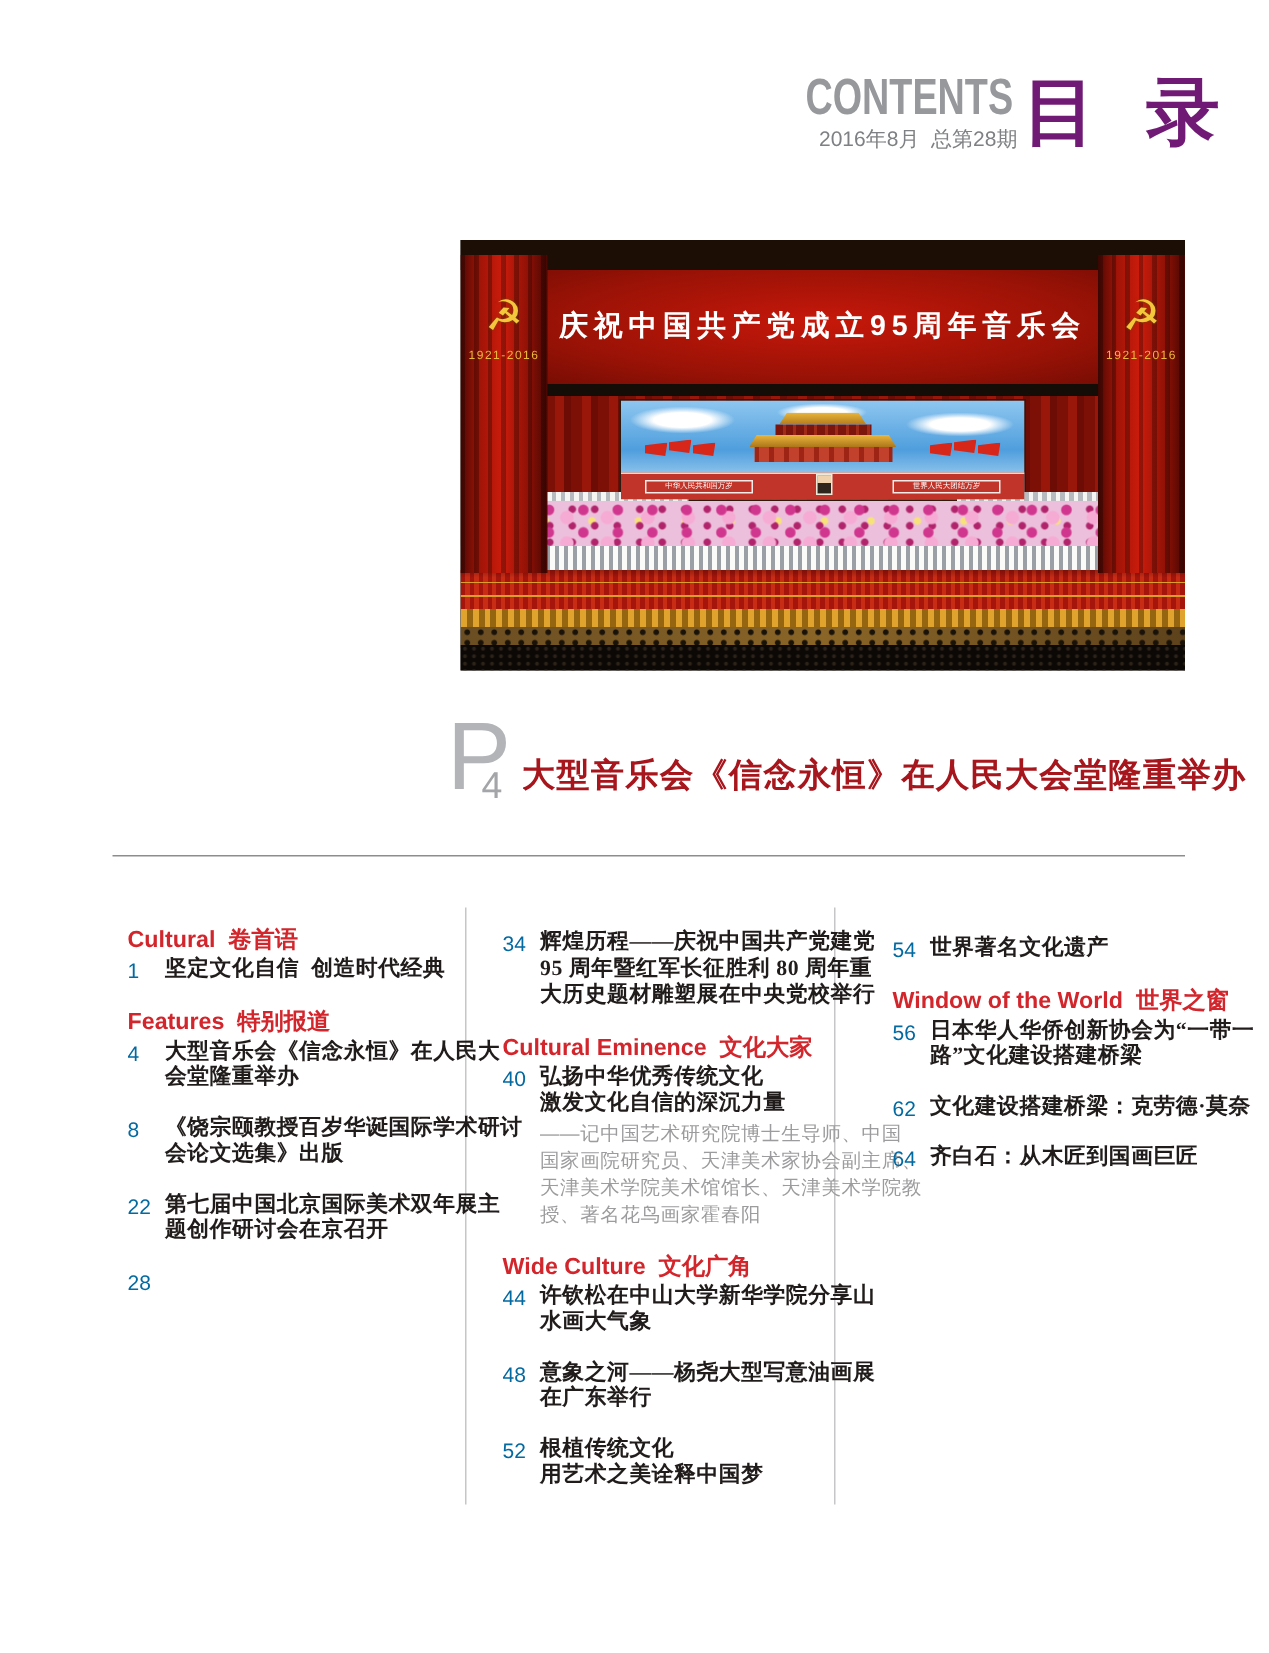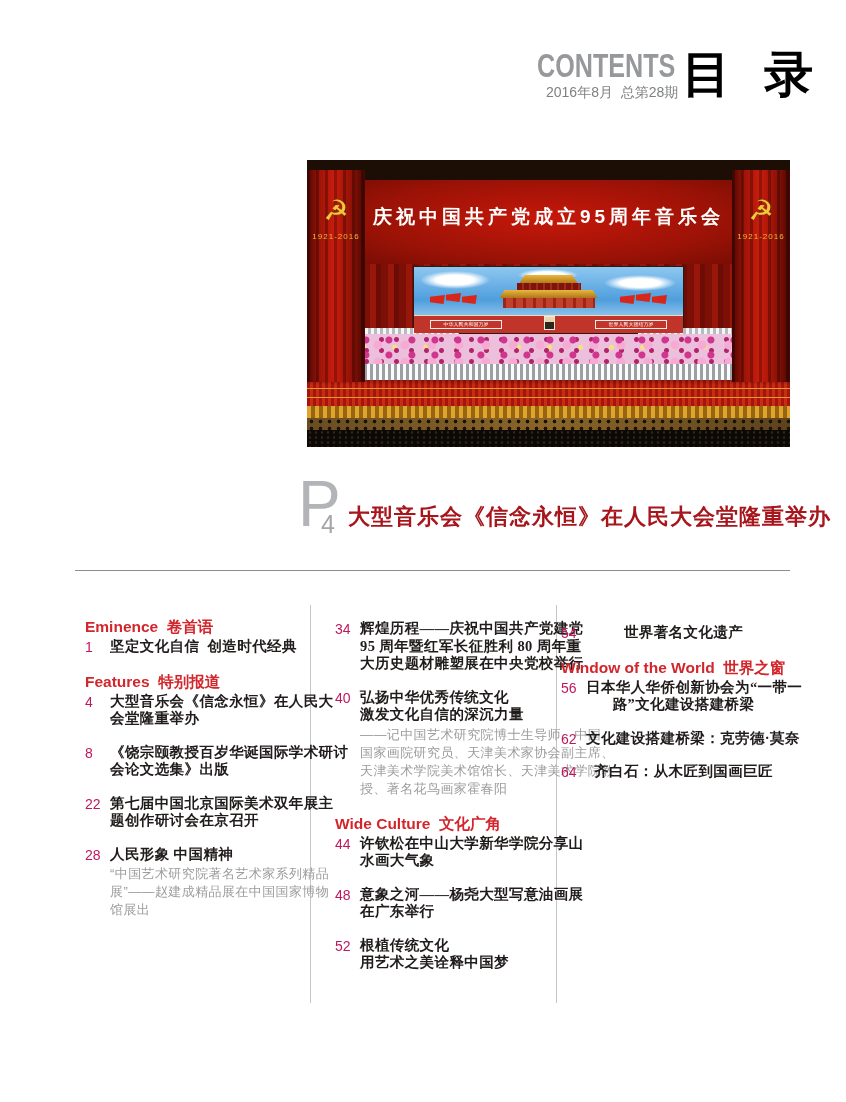--- a/index.html
+++ b/index.html
@@ -4,26 +4,26 @@
 <style>
   html,body{margin:0;padding:0;background:#e9e9e9;}
   .page{position:relative;width:846px;height:1102px;background:#ffffff;margin:0 auto;
         font-family:"Liberation Sans", sans-serif;overflow:hidden;}
 
   
   .contents-en{position:absolute;left:537px;top:46px;font-size:34px;font-weight:bold;
                color:#96989b;transform:scaleX(0.74);transform-origin:left top;white-space:pre;}
   .issue-line{position:absolute;left:546px;top:84px;font-size:14px;color:#7e8083;white-space:pre;}
   .title-cn{position:absolute;left:682px;top:42px;font-size:49px;font-weight:900;
-            color:#000000;white-space:pre;letter-spacing:2px;}
+            color:#701a75;white-space:pre;letter-spacing:2px;}
 
   
   .photo{position:absolute;left:307px;top:160px;width:483px;height:287px;background:#140c07;overflow:hidden;}
   .ph-top{position:absolute;left:0;top:0;width:483px;height:20px;background:#1c0e05;}
-  .ph-band{position:absolute;left:38px;top:20px;width:407px;height:86px;
+  .ph-band{position:absolute;left:38px;top:20px;width:407px;height:76px;
            background:radial-gradient(ellipse at 50% 45%, #c6180a 0%, #9a1206 62%, #730c04 100%);}
   .ph-banner{position:absolute;left:0;top:24px;width:100%;text-align:center;color:#ffffff;
              font-weight:bold;font-size:19px;letter-spacing:4px;white-space:pre;
              font-family:"Liberation Sans", sans-serif;}
   .ph-curtain{position:absolute;left:38px;top:104px;width:407px;height:72px;
       background:repeating-linear-gradient(90deg,#7c0f06 0 7px,#99160a 7px 13px,#6d0c05 13px 18px);}
   .ph-pillar{position:absolute;top:10px;width:58px;height:212px;
       background:linear-gradient(90deg,#4f0803 0%,#a01407 22%,#cb1c0c 48%,#8e1106 78%,#470702 100%);}
   .ph-pillar::after{content:"";position:absolute;inset:0;
       background:repeating-linear-gradient(90deg,rgba(0,0,0,.28) 0 3px,transparent 3px 9px);}
@@ -97,26 +97,26 @@
   .hrule{position:absolute;left:75px;top:570px;width:715px;height:1px;background:#8d8d90;}
   .vrule{position:absolute;top:605px;height:398px;width:1px;background:#c6c6c8;}
   .vrule.v1{left:310px;}
   .vrule.v2{left:556px;}
 
   
   .toc{position:absolute;left:85px;top:612px;width:705px;}
   .toc-col{position:absolute;top:0;}
   .toc-col.c1{left:0;width:215px;}
   .toc-col.c2{left:250px;width:212px;padding-top:8px;}
-  .toc-col.c3{left:476px;width:220px;padding-top:12px;text-align:center;}
+  .toc-col.c3{left:510px;width:220px;padding-top:12px;}
   .toc-heading{font-size:15.5px;font-weight:bold;color:#d2262c;line-height:19px;margin-bottom:2px;
                white-space:pre;}
   .toc-col > .toc-heading:first-child{margin-top:5px;}
   .toc-entry{position:relative;padding-left:25px;margin-bottom:16px;}
-  .toc-num{position:absolute;left:0;top:1px;font-size:14px;color:#be185d;}
+  .toc-num{position:absolute;left:0;top:1px;font-size:14px;color:#0369a1;}
   .toc-line{font-size:14.5px;font-weight:bold;color:#201c1b;line-height:17.5px;
             font-family:"Liberation Serif", serif;white-space:pre;letter-spacing:0.4px;}
   .toc-sub{font-size:13px;color:#9c9c9e;line-height:18px;white-space:pre;letter-spacing:0.4px;}
   .toc-sub.first{padding-top:2px;}
 
   
   .adbox{position:absolute;left:566px;top:892px;width:222px;height:103px;background:#ededee;
          box-sizing:border-box;padding:13px 15px 0 15px;}
   .ad-title{font-size:13.5px;font-weight:bold;color:#39393b;line-height:22px;}
   .ad-row{display:flex;justify-content:space-between;font-size:13.5px;color:#39393b;line-height:22px;}
@@ -185,21 +185,21 @@
   <div class="feat-p">P</div>
   <div class="feat-num">4</div>
   <div class="feat-title">大型音乐会《信念永恒》在人民大会堂隆重举办</div>
 
   <div class="hrule"></div>
   <div class="vrule v1"></div>
   <div class="vrule v2"></div>
 
   <div class="toc">
       <div class="toc-col c1">
-        <div class="toc-heading">Eminence  卷首语</div>
+        <div class="toc-heading">Cultural  卷首语</div>
         <div class="toc-entry">
           <span class="toc-num">1</span>
           <div class="toc-text">
             <div class="toc-line">坚定文化自信  创造时代经典</div>
           </div>
         </div>
         <div class="toc-heading">Features  特别报道</div>
         <div class="toc-entry">
           <span class="toc-num">4</span>
           <div class="toc-text">
@@ -216,37 +216,32 @@
         </div>
         <div class="toc-entry">
           <span class="toc-num">22</span>
           <div class="toc-text">
             <div class="toc-line">第七届中国北京国际美术双年展主</div>
             <div class="toc-line">题创作研讨会在京召开</div>
           </div>
         </div>
         <div class="toc-entry">
           <span class="toc-num">28</span>
-          <div class="toc-text">
-            <div class="toc-line">人民形象 中国精神</div>
-            <div class="toc-sub first">“中国艺术研究院著名艺术家系列精品</div>
-            <div class="toc-sub">展”——赵建成精品展在中国国家博物</div>
-            <div class="toc-sub">馆展出</div>
-          </div>
         </div>
       </div>
       <div class="toc-col c2">
         <div class="toc-entry">
           <span class="toc-num">34</span>
           <div class="toc-text">
             <div class="toc-line">辉煌历程——庆祝中国共产党建党</div>
             <div class="toc-line">95 周年暨红军长征胜利 80 周年重</div>
             <div class="toc-line">大历史题材雕塑展在中央党校举行</div>
           </div>
         </div>
+        <div class="toc-heading">Cultural Eminence  文化大家</div>
         <div class="toc-entry">
           <span class="toc-num">40</span>
           <div class="toc-text">
             <div class="toc-line">弘扬中华优秀传统文化</div>
             <div class="toc-line">激发文化自信的深沉力量</div>
             <div class="toc-sub first">——记中国艺术研究院博士生导师、中国</div>
             <div class="toc-sub">国家画院研究员、天津美术家协会副主席、</div>
             <div class="toc-sub">天津美术学院美术馆馆长、天津美术学院教</div>
             <div class="toc-sub">授、著名花鸟画家霍春阳</div>
           </div>

